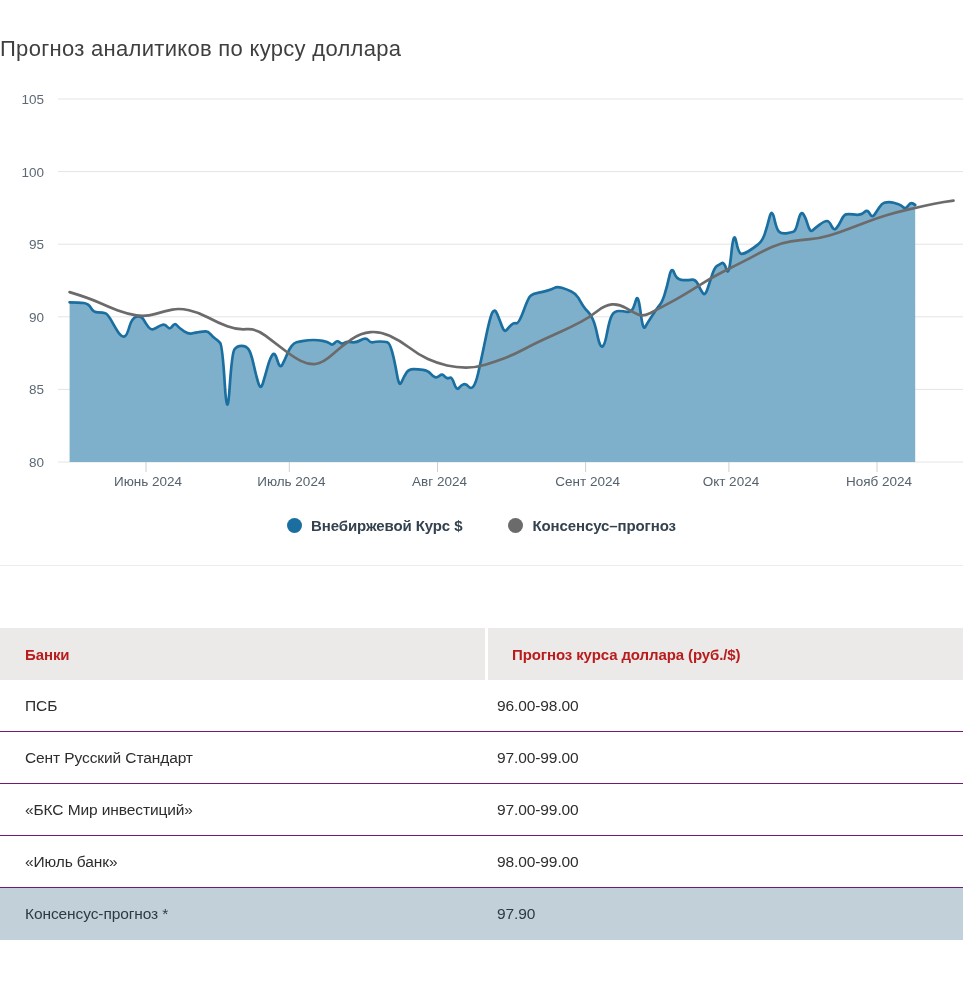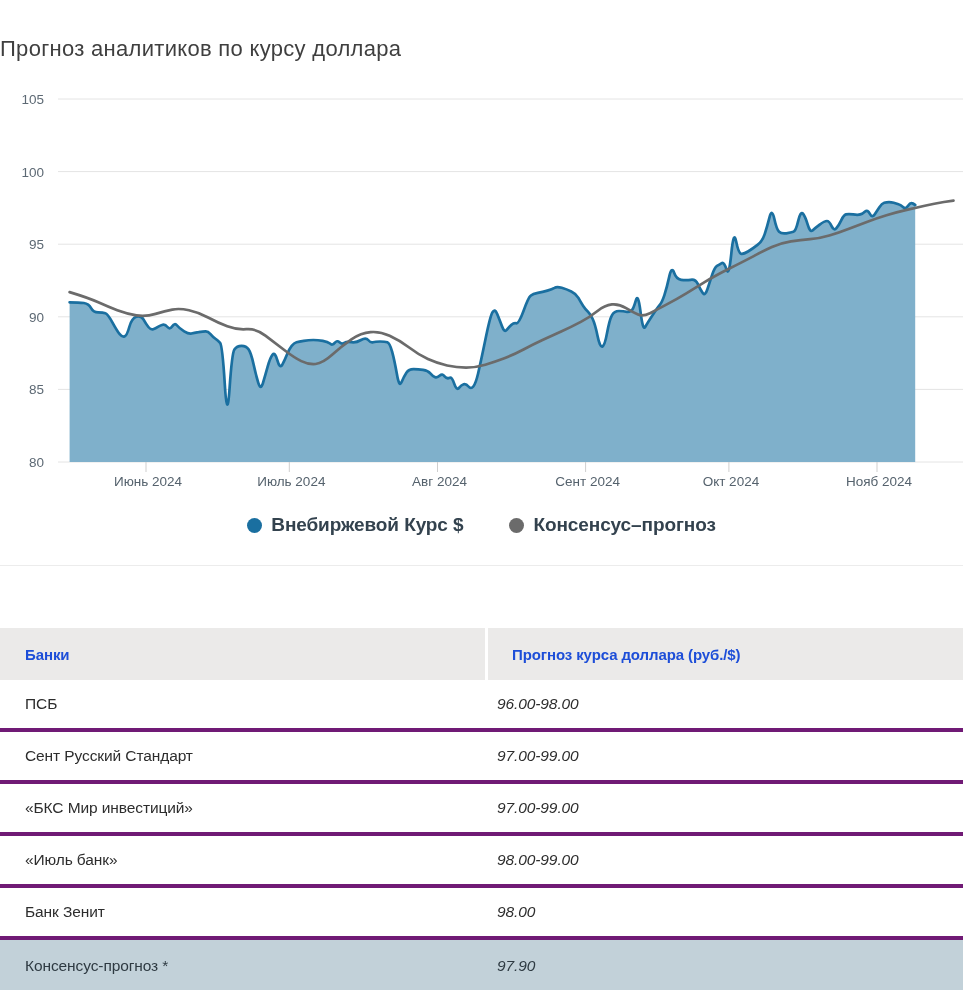--- a/index.html
+++ b/index.html
@@ -13,34 +13,34 @@
     font-size:22px;font-weight:400;color:#3f3f3f;
     letter-spacing:.3px;margin:0;
   }
   #chart{position:absolute;top:85px;left:0;width:963px;height:415px;}
   .legend{
     position:absolute;top:509px;left:0;width:963px;height:32px;
     display:flex;justify-content:center;align-items:center;gap:46px;
   }
   .legend-item{display:flex;align-items:center;gap:9px;cursor:pointer;}
   .legend-dot{width:15px;height:15px;border-radius:50%;flex:0 0 auto;}
-  .legend-label{font-size:19px;font-weight:700;color:#33424e;letter-spacing:-.1px;}
+  .legend-label{font-size:15px;font-weight:700;color:#33424e;letter-spacing:-.1px;}
   .divider{position:absolute;top:565px;left:0;width:963px;height:1px;background:#ececec;}
   .table{position:absolute;top:628px;left:0;width:963px;}
   .thead{display:grid;grid-template-columns:485px 3px 475px;height:52px;}
   .thead .hcell{background:#ebeae9;display:flex;align-items:center;
-    font-size:15px;font-weight:700;color:#1d4ed8;letter-spacing:-.1px;}
+    font-size:15px;font-weight:700;color:#b91c1c;letter-spacing:-.1px;}
   .thead .gap{background:#ffffff;}
   .hcell.c1{padding-left:25px;}
   .hcell.c2{padding-left:24px;}
   .trow{display:grid;grid-template-columns:488px 475px;height:52px;
-    border-bottom:4px solid #701a75;box-sizing:border-box;}
+    border-bottom:1px solid #701a75;box-sizing:border-box;}
   .trow .cell{display:flex;align-items:center;font-size:15.5px;color:#2d2d2d;letter-spacing:-.1px;}
   .cell.c1{padding-left:25px;}
-  .cell.c2{padding-left:9px;font-style:italic;}
+  .cell.c2{padding-left:9px;}
   .trow.hl{background:#c2d1d9;border-bottom:none;}
   .trow.hl .cell{color:#2e3a42;}
   .tick-label{font-size:13.5px;fill:#5d6974;}
   .xlab{font-size:13.5px;fill:#55626d;}
 </style>
 </head>
 <body>
 
 <h1 class="title">Прогноз аналитиков по курсу доллара</h1>
 
@@ -103,22 +103,18 @@
         <div class="cell c2">97.00-99.00</div>
       </div>
       <div class="trow">
         <div class="cell c1">«БКС Мир инвестиций»</div>
         <div class="cell c2">97.00-99.00</div>
       </div>
       <div class="trow">
         <div class="cell c1">«Июль банк»</div>
         <div class="cell c2">98.00-99.00</div>
       </div>
-      <div class="trow">
-        <div class="cell c1">Банк Зенит</div>
-        <div class="cell c2">98.00</div>
-      </div>
       <div class="trow hl">
         <div class="cell c1">Консенсус-прогноз *</div>
         <div class="cell c2">97.90</div>
       </div>
     </div>
 </div>
 
 </body></html>

